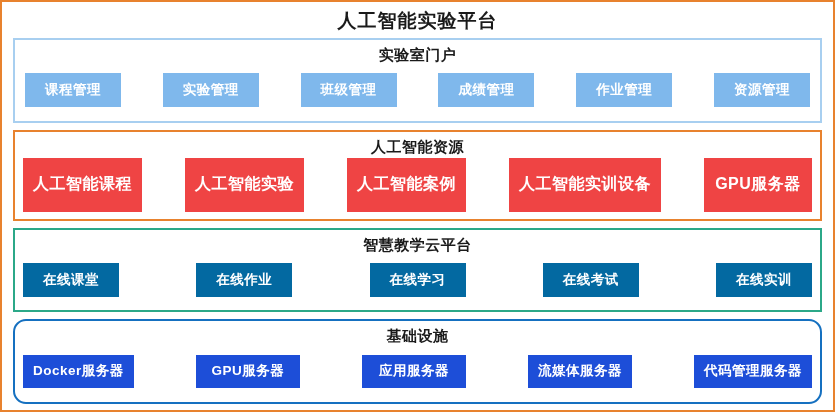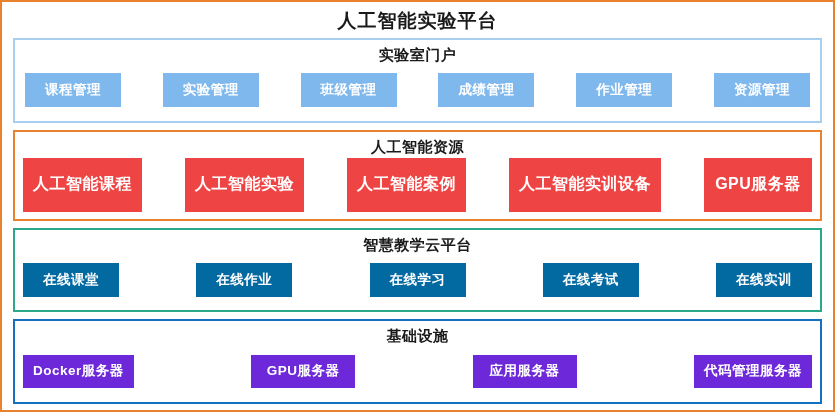--- a/index.html
+++ b/index.html
@@ -39,21 +39,21 @@
   .layer {
     box-sizing: border-box;
     border: 2px solid #eab308;
     background: #ffffff;
     margin-bottom: 7px;
     padding: 4px 6px 7px 6px;
     display: flex;
     flex-direction: column;
     flex: 1 1 0;
   }
-  .layer:last-child { margin-bottom: 0; }
+  .layer:last-child { margin-bottom: 0; border-radius: 13px; }
 
   .layer-title {
     text-align: center;
     font-size: 15px;
     font-weight: bold;
     color: #1a1a1a;
     letter-spacing: 0.5px;
     line-height: 22px;
     flex: 0 0 auto;
   }
@@ -91,21 +91,21 @@
   
   .layer.resources { border-color: #E8822E; }
   .layer.resources .chip { background: #ef4444; min-width: 108px; height: 54px; font-size: 16px; }
 
   
   .layer.cloud { border-color: #2BA888; }
   .layer.cloud .chip { background: #0369a1; min-width: 96px; }
 
   
   .layer.infra { border-color: #1570C0; }
-  .layer.infra .chip { background: #6d28d9; min-width: 104px; height: 33px; }
+  .layer.infra .chip { background: #1d4ed8; min-width: 104px; height: 33px; }
 </style>
 </head>
 <body>
 
 <div id="platform-frame">
 
   <div class="platform-title">人工智能实验平台</div>
 
   <div class="layer portal">
     <div class="layer-title">实验室门户</div>
@@ -140,17 +140,18 @@
       <div class="chip">在线实训</div>
     </div>
   </div>
 
   <div class="layer infra">
     <div class="layer-title">基础设施</div>
     <div class="chip-row">
       <div class="chip">Docker服务器</div>
       <div class="chip">GPU服务器</div>
       <div class="chip">应用服务器</div>
+      <div class="chip">流媒体服务器</div>
       <div class="chip">代码管理服务器</div>
     </div>
   </div>
 
 </div>
 
 </body></html>

